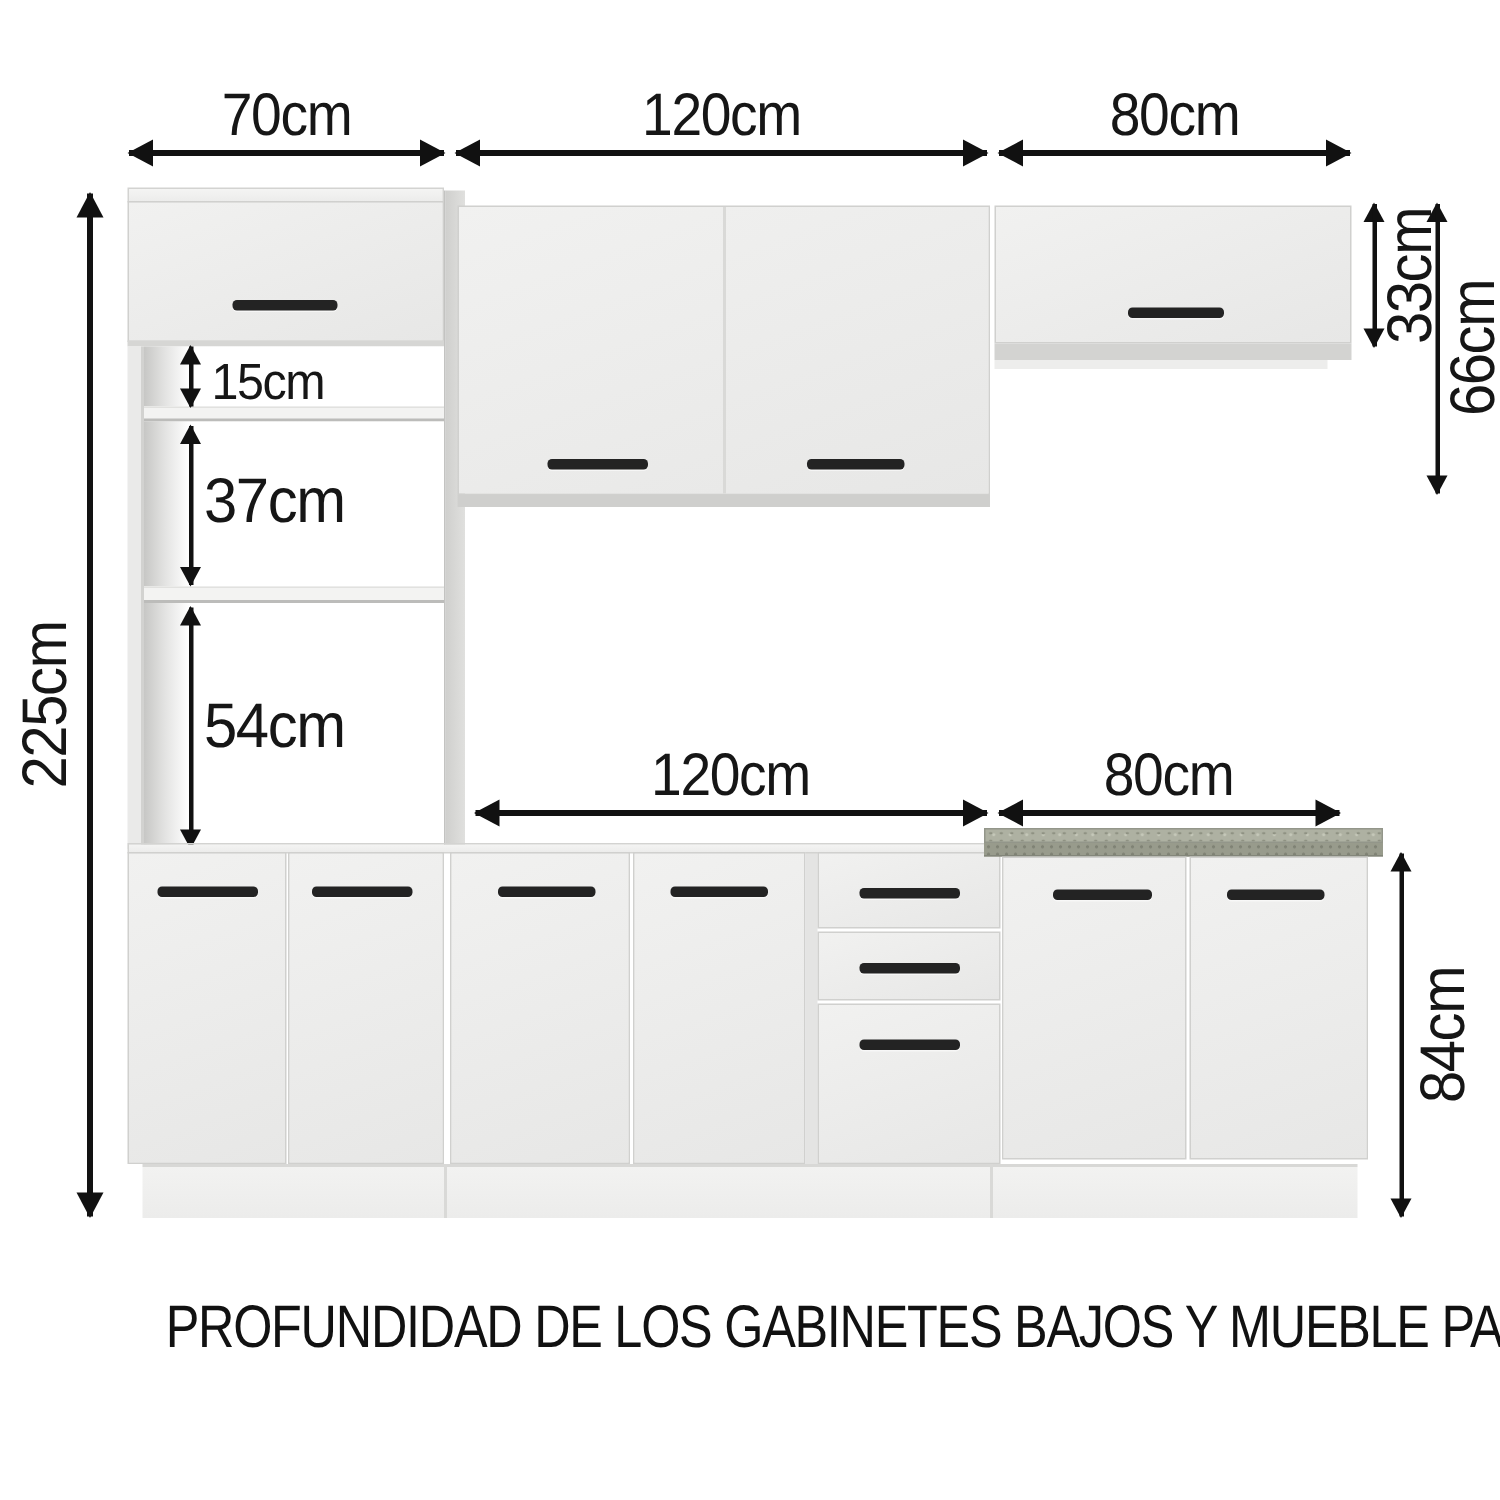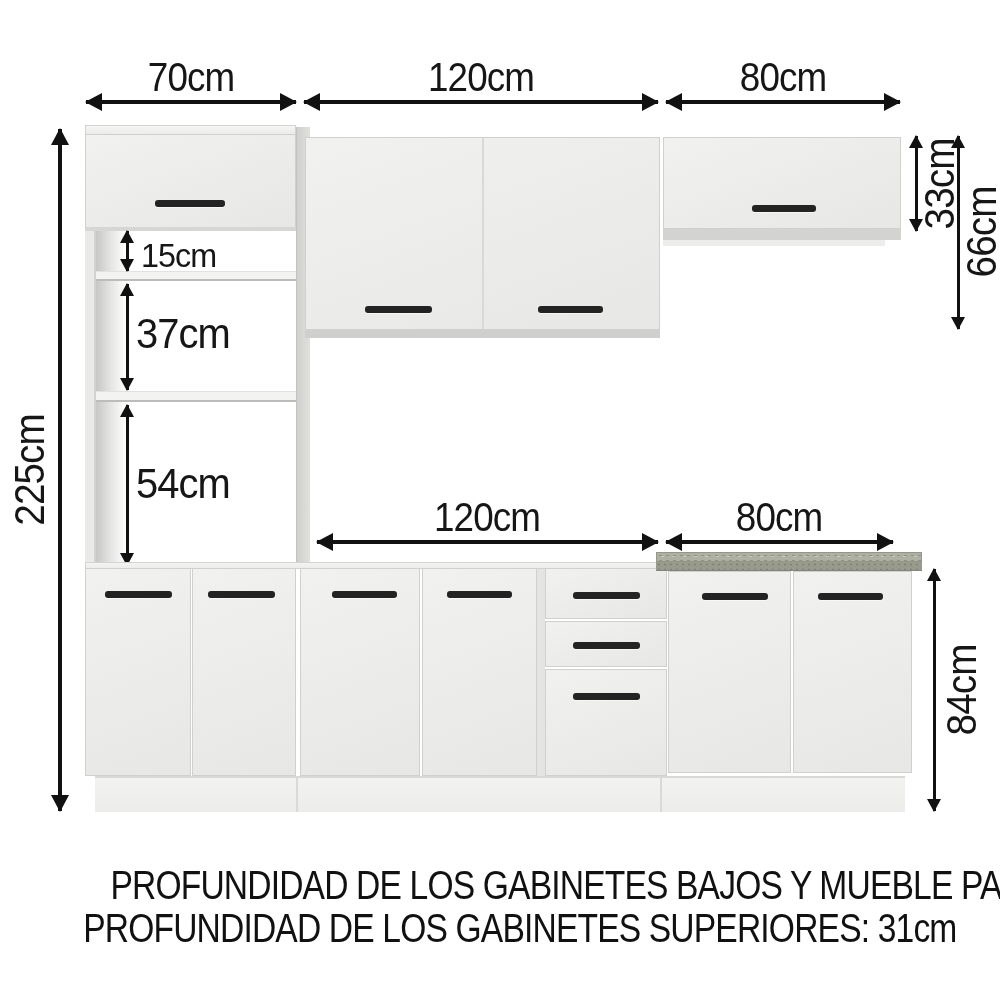--- a/index.html
+++ b/index.html
@@ -195,17 +195,14 @@
   <div class="av sm" style="left:924px;top:568px;width:20px;height:244px;">
     <span class="ht"></span>
     <span class="ln"></span>
     <span class="hb"></span>
   </div>
   <div class="vdim" style="left:962px;top:690px;">84cm</div>
 
   <div class="footer-line" style="top:863px;">
     <span class="tx">PROFUNDIDAD DE LOS GABINETES BAJOS Y MUEBLE PARA HORNO: 52cm</span>
   </div>
-  <div class="footer-line" style="top:906px;">
-    <span class="tx">PROFUNDIDAD DE LOS GABINETES SUPERIORES: 31cm</span>
-  </div>
 
 </div>
 
 </body></html>

